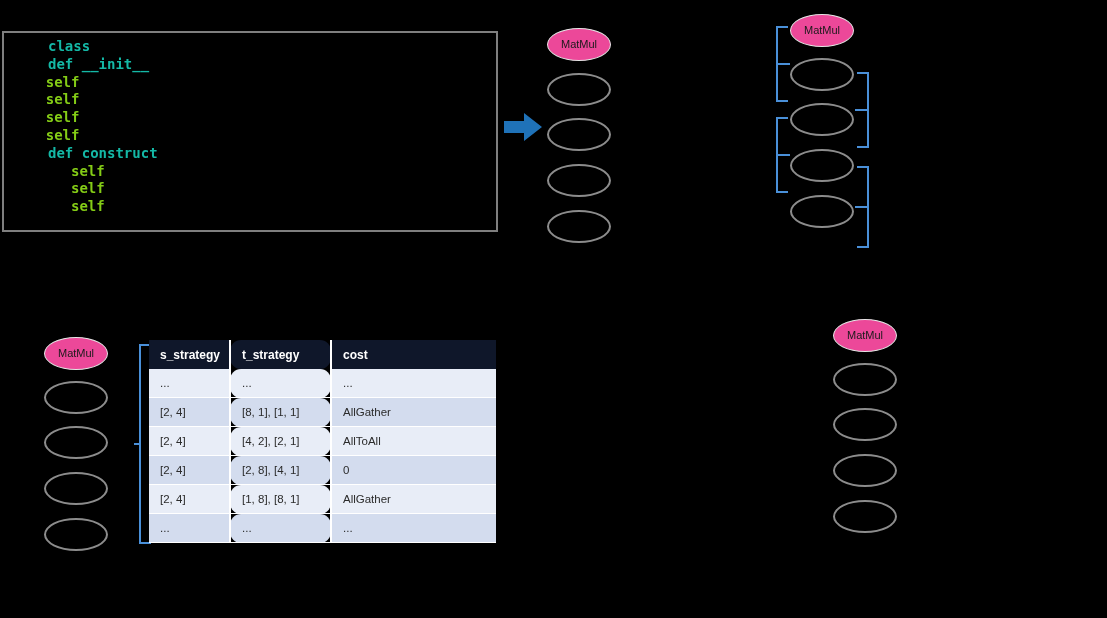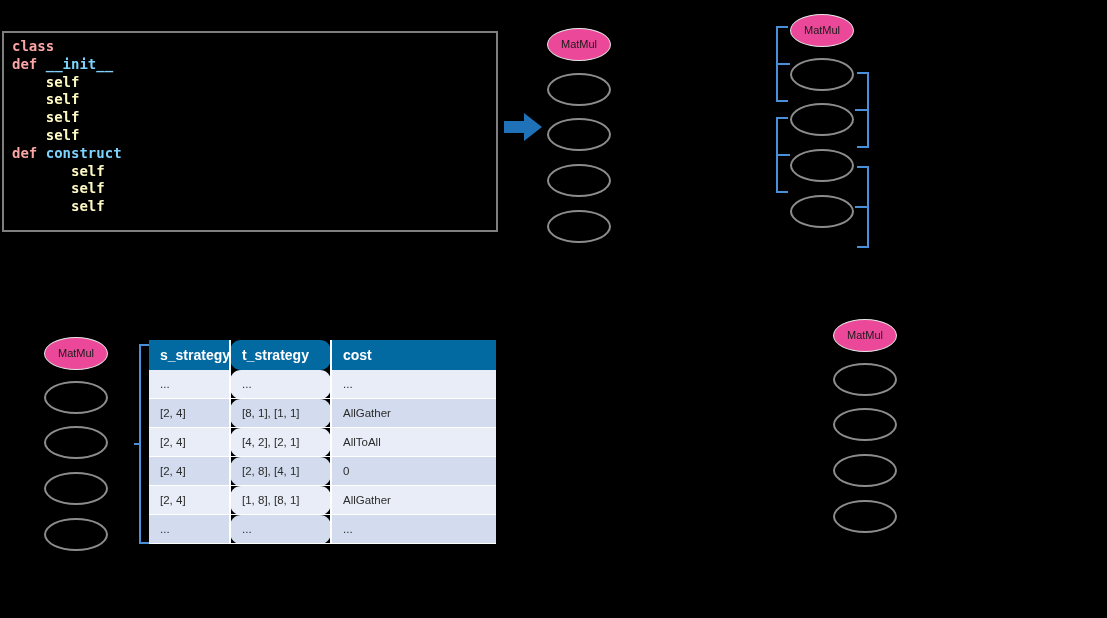--- a/index.html
+++ b/index.html
@@ -31,23 +31,23 @@
     position: absolute;
     left: 8px;
     top: 5px;
     font-family: "DejaVu Sans Mono", "Liberation Mono", monospace;
     font-size: 14px;
     font-weight: bold;
     line-height: 17.8px;
     white-space: pre;
   }
   .code-line { white-space: pre; }
-  .tok-kw    { color: #fca5a5; }
-  .tok-fn    { color: #7dd3fc; }
-  .tok-self  { color: #fef9c3; }
+  .tok-kw    { color: #14b8a6; margin-left: 36px; }
+  .tok-fn    { color: #14b8a6; }
+  .tok-self  { color: #84cc16; }
 
   
   .big-arrow {
     position: absolute;
     left: 504px;
     top: 112px;
     width: 38px;
     height: 30px;
   }
 
@@ -84,26 +84,26 @@
     position: absolute;
     left: 149px;
     top: 340px;
     width: 310px;
     border-collapse: collapse;
     font-family: "Liberation Sans", sans-serif;
     font-size: 11.5px;
     table-layout: fixed;
   }
   .strategy-table th {
-    background: #0369a1;
+    background: #0f172a;
     color: #ffffff;
     font-weight: bold;
     text-align: left;
     padding: 7px 0 7px 11px;
-    font-size: 14px;
+    font-size: 12px;
     border-right: 2px solid #ffffff;
     height: 15px;
   }
   .strategy-table th:last-child { border-right: none; }
   .strategy-table td {
     color: #2b2b2b;
     text-align: left;
     padding: 7px 0 7px 11px;
     border-right: 2px solid #ffffff;
     border-bottom: 1px solid #ffffff;

